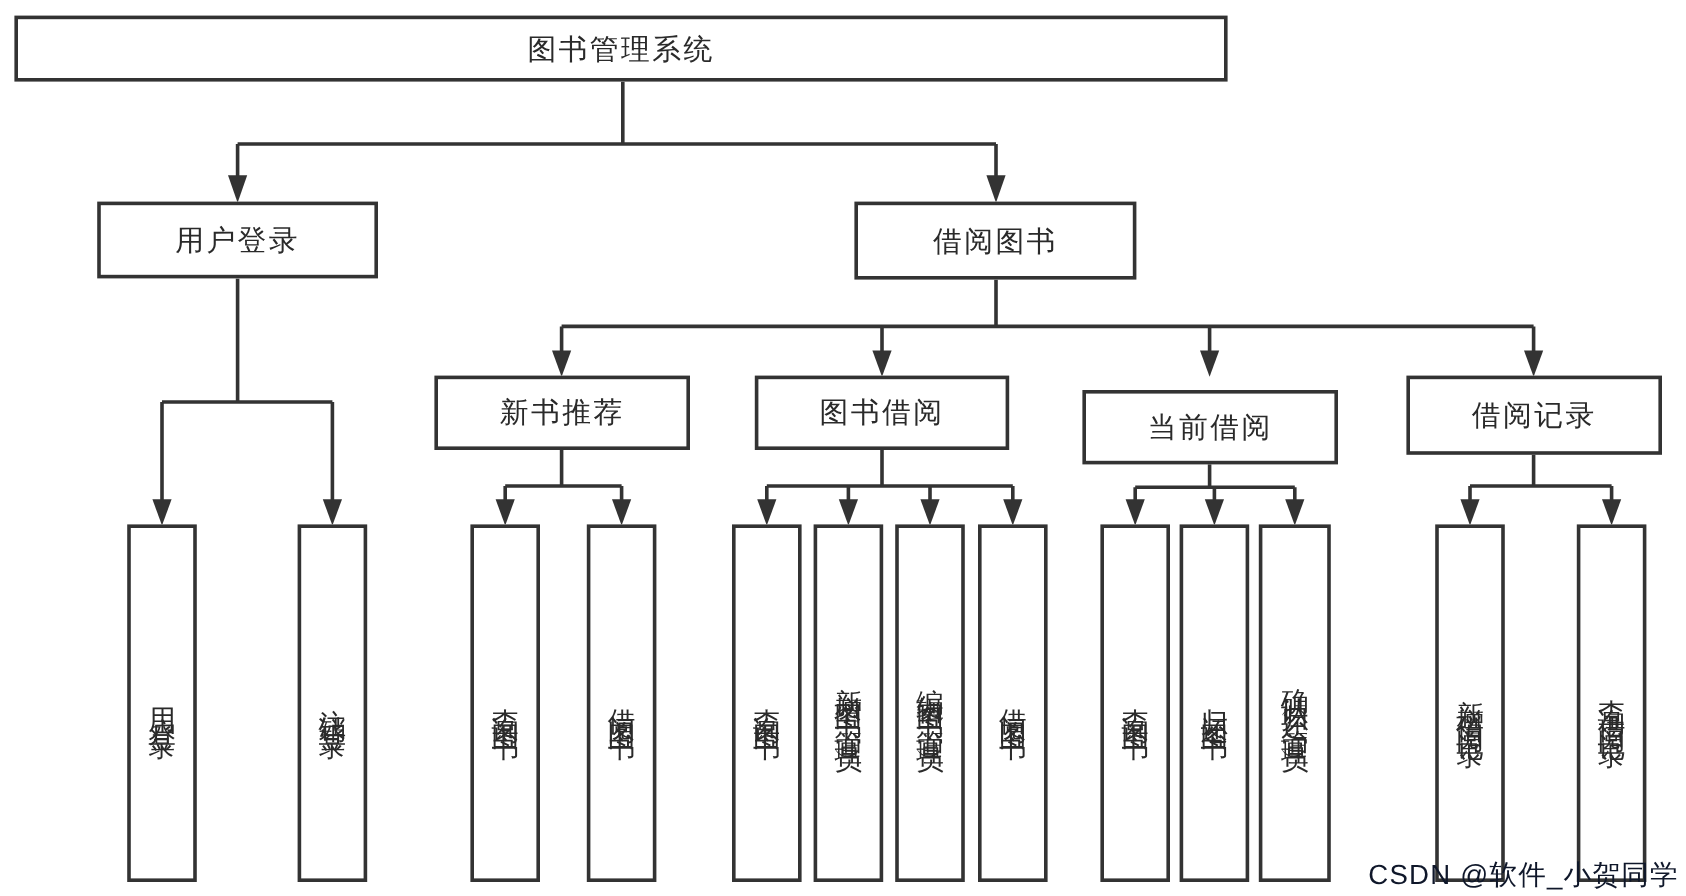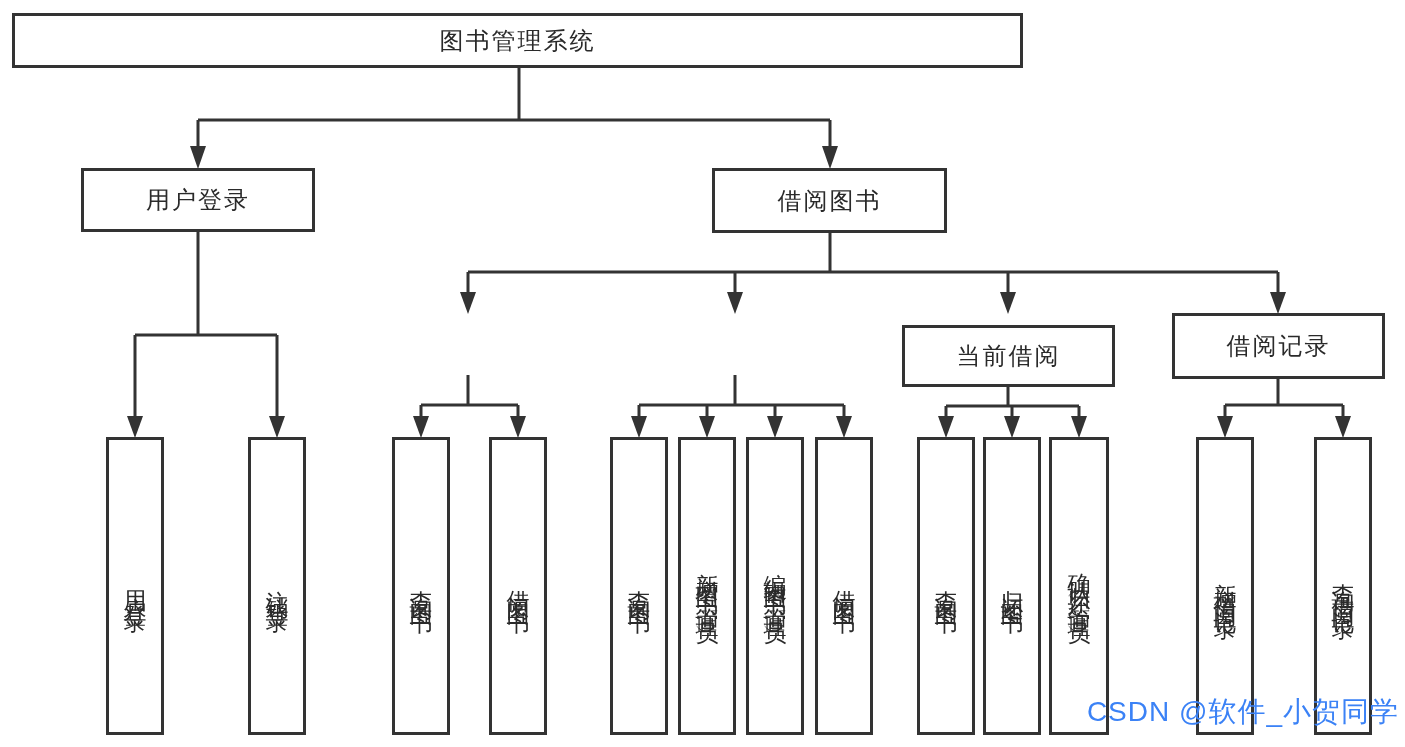--- a/index.html
+++ b/index.html
@@ -43,24 +43,24 @@
     text-orientation: mixed;
     -webkit-text-orientation: mixed;
     font-size: 23px;
     letter-spacing: 7px;
     line-height: 1;
     white-space: nowrap;
   }
   .watermark {
     position: absolute;
     right: 6px;
-    bottom: 16px;
+    bottom: 2px;
     z-index: 2;
-    color: #3b82f6;
-    font-size: 28px;
+    color: #0f172a;
+    font-size: 23px;
     letter-spacing: 1px;
     white-space: nowrap;
   }
 </style>
 </head>
 <body>
 
 <div class="canvas">
 
   <svg class="lines" width="1405" height="747" viewBox="0 0 1405 747" xmlns="http://www.w3.org/2000/svg">
@@ -107,20 +107,26 @@
     <span class="lbl">图书管理系统</span>
   </div>
 
   <div class="node" style="left:81px; top:168px; width:234px; height:64px;">
     <span class="lbl">用户登录</span>
   </div>
   <div class="node" style="left:712px; top:168px; width:235px; height:65px;">
     <span class="lbl">借阅图书</span>
   </div>
 
+  <div class="node" style="left:362px; top:313px; width:213px; height:62px;">
+    <span class="lbl">新书推荐</span>
+  </div>
+  <div class="node" style="left:629px; top:313px; width:212px; height:62px;">
+    <span class="lbl">图书借阅</span>
+  </div>
   <div class="node" style="left:902px; top:313px; width:213px; height:62px;margin-top:12px;">
     <span class="lbl">当前借阅</span>
   </div>
   <div class="node" style="left:1172px; top:313px; width:213px; height:66px;">
     <span class="lbl">借阅记录</span>
   </div>
 
   <div class="node leaf" style="left:106px;">
     <span class="lbl">用户登录</span>
   </div>

